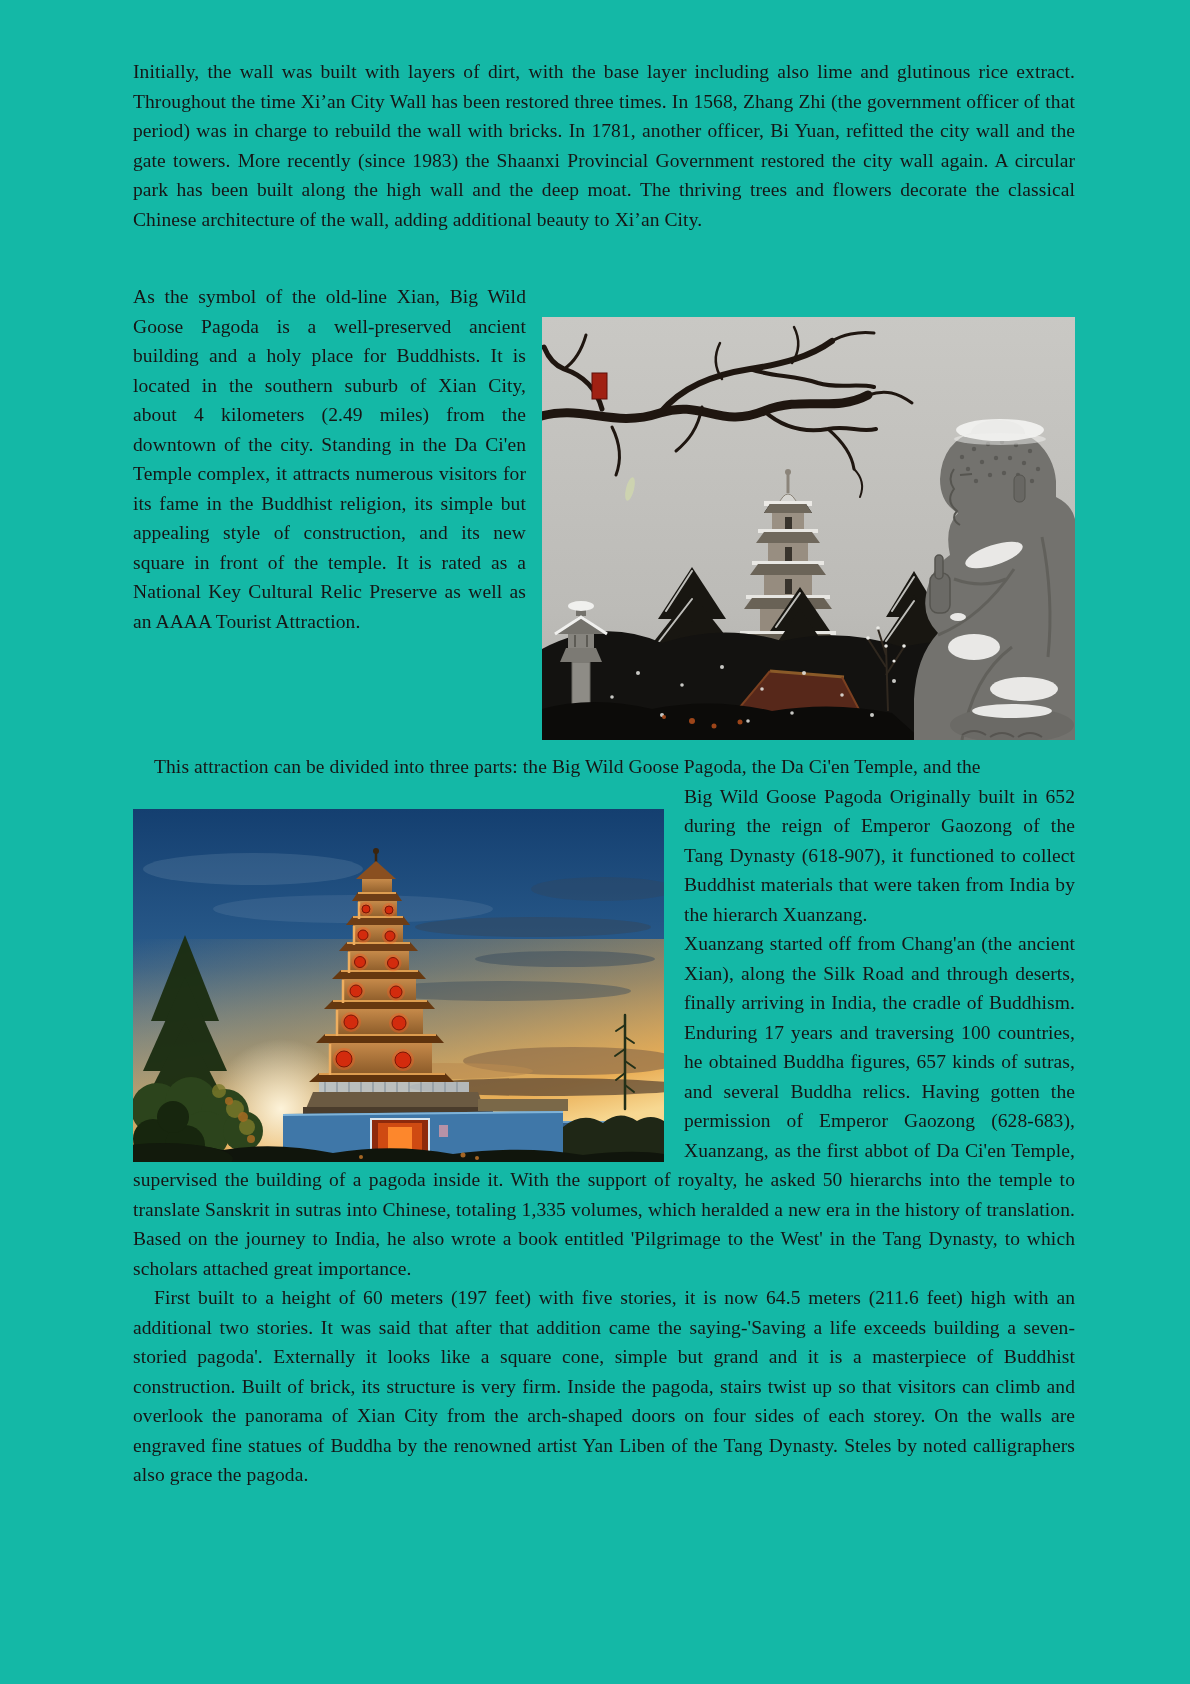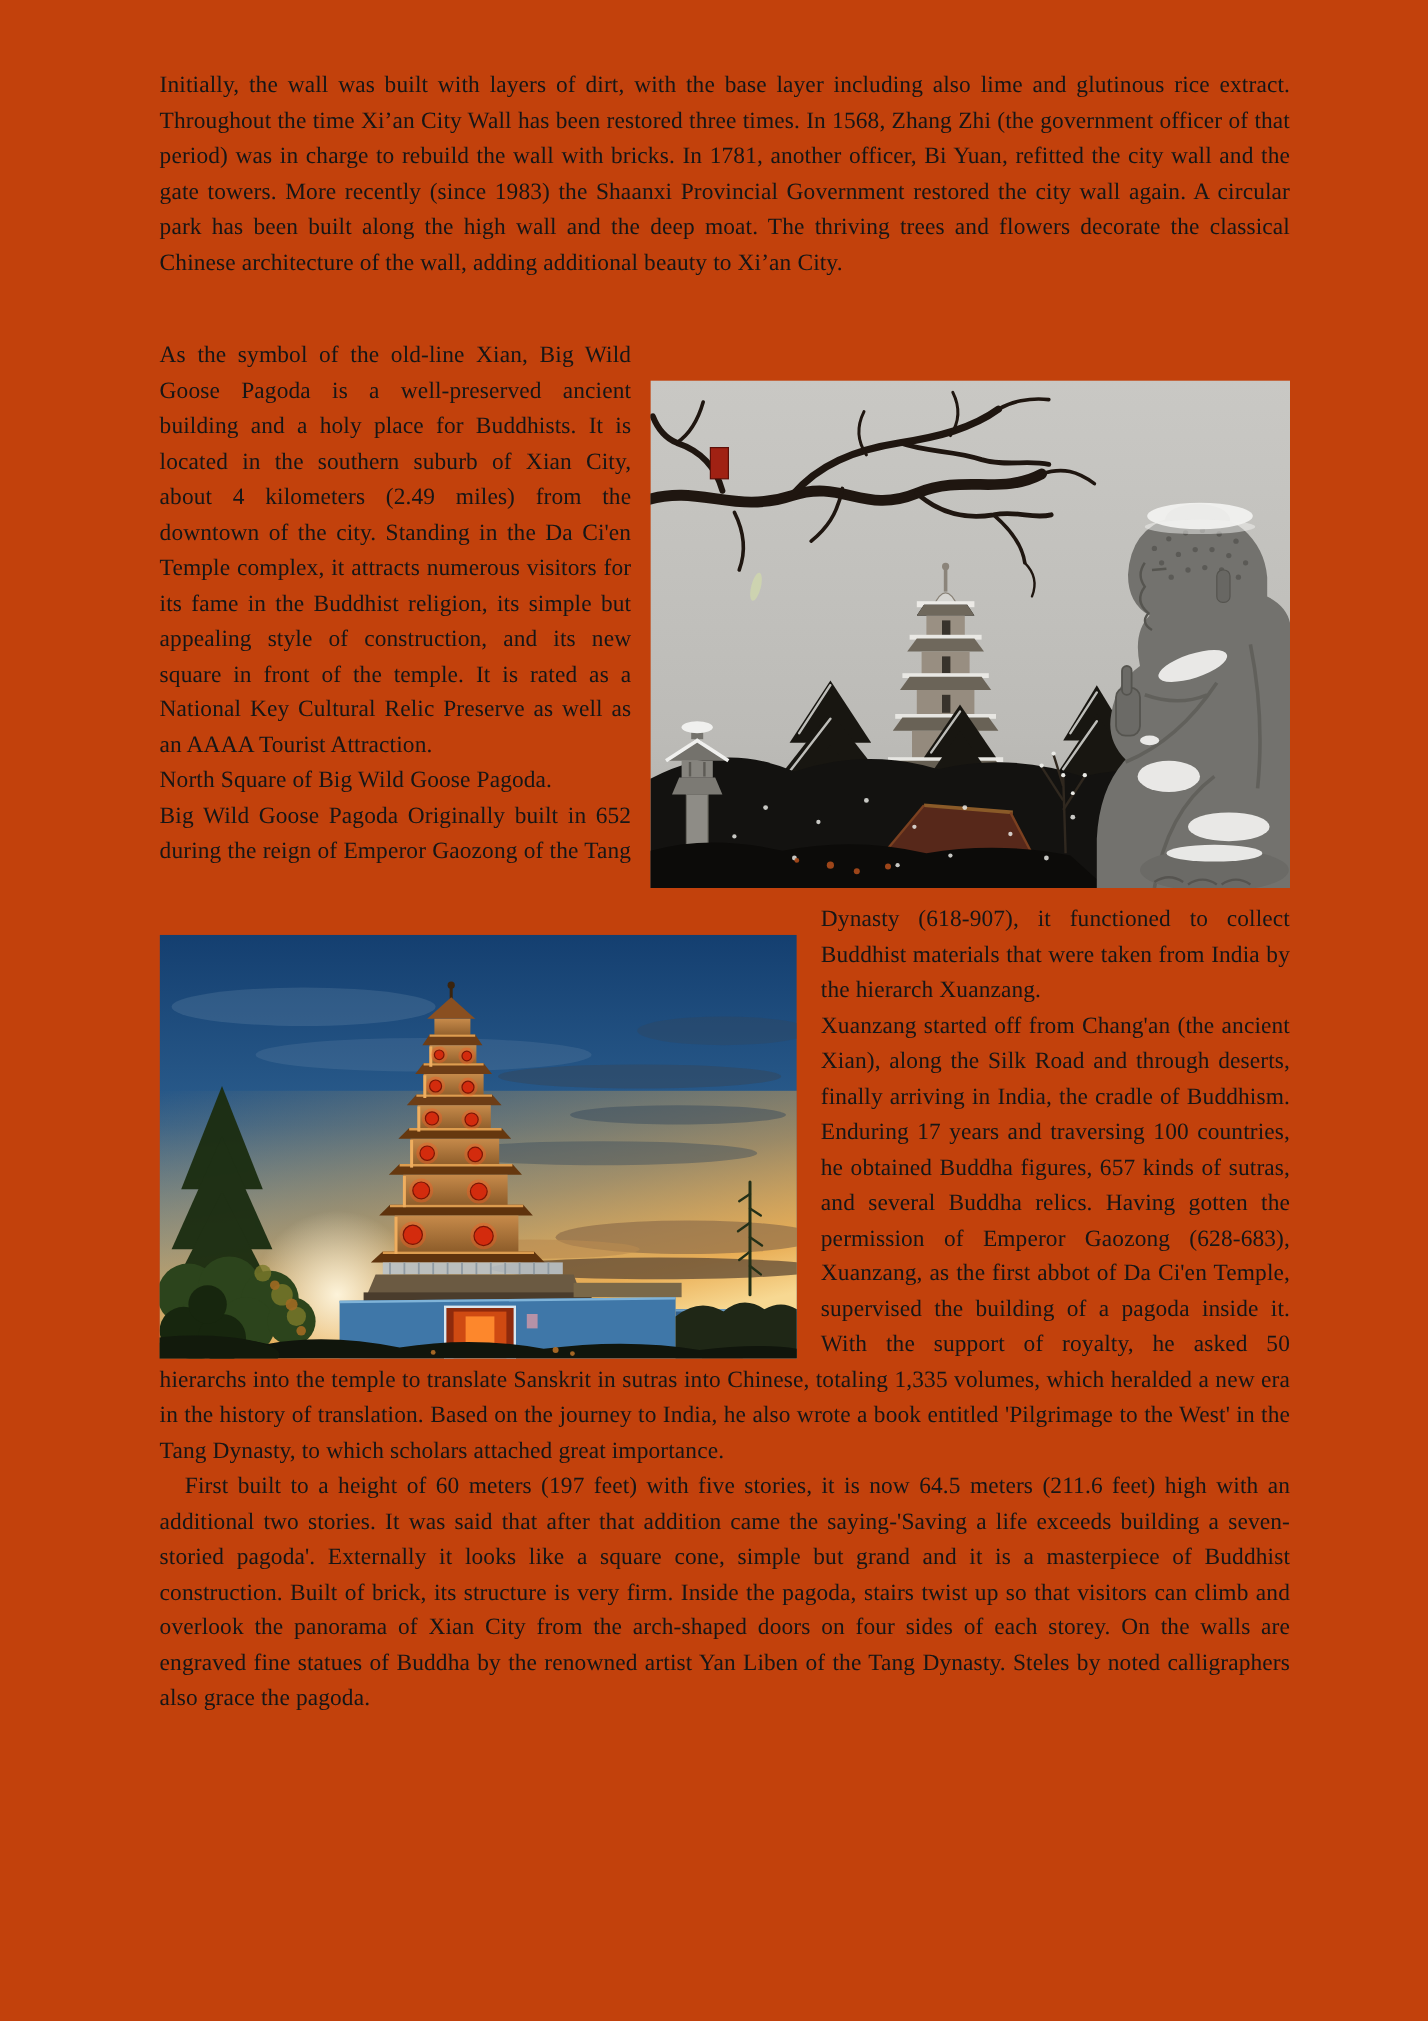--- a/index.html
+++ b/index.html
@@ -1,21 +1,21 @@
 <!DOCTYPE html>
 <html><head>
 <meta charset="utf-8">
 <style>
   html, body { margin:0; padding:0; background:#ffffff; }
   .page {
     position: relative;
     width: 1190px;
     height: 1684px;
     margin: 0 auto;
-    background: #c2410c;
+    background: #14b8a6;
     overflow: hidden;
     color: #161616;
     font-family: "Liberation Serif", "DejaVu Serif", serif;
   }
   .content {
     position: absolute;
     left: 133px;
     top: 57px;
     width: 942px;
   }
@@ -261,20 +261,21 @@
               <circle cx="344" cy="329" r="1.8"></circle>
                 <circle cx="352" cy="344" r="1.6"></circle>
             </g>
           </g>
         </svg>
       </figure>
 
 
       <p class="body">As the symbol of the old-line Xian, Big Wild Goose Pagoda is a well-preserved ancient building and a holy place for Buddhists. It is located in the southern suburb of Xian City, about 4 kilometers (2.49 miles) from the downtown of the city. Standing in the Da Ci'en Temple complex, it attracts numerous visitors for its fame in the Buddhist religion, its simple but appealing style of construction, and its new square in front of the temple. It is rated as a National Key Cultural Relic Preserve as well as an AAAA Tourist Attraction.</p>
 
+      <p class="body indent one-line clear-r">This attraction can be divided into three parts: the Big Wild Goose Pagoda, the Da Ci'en Temple, and the</p>
 
       <figure class="photo2wrap">
         <svg viewBox="0 0 531 353" width="531" height="353">
           <defs>
             <linearGradient id="sky2" x1="0" y1="0" x2="0" y2="1">
               <stop offset="0" stop-color="#143f70"></stop>
               <stop offset="0.45" stop-color="#2b5d8d"></stop>
               <stop offset="0.72" stop-color="#58809d"></stop>
               <stop offset="1" stop-color="#9fb0a8"></stop>
             </linearGradient>
@@ -460,21 +461,20 @@
             <ellipse cx="30" cy="350" rx="70" ry="16" fill="#121a0c"></ellipse>
             <g fill="#c97a2a" opacity="0.8">
               <circle cx="330" cy="346" r="2.5"></circle>
                 <circle cx="344" cy="349" r="2"></circle>
                 <circle cx="228" cy="348" r="2"></circle>
             </g>
           </g>
         </svg>
       </figure>
 
-      <p class="body">North Square of Big Wild Goose Pagoda.</p>
 
       <p class="body">Big Wild Goose Pagoda Originally built in 652 during the reign of Emperor Gaozong of the Tang Dynasty (618-907), it functioned to collect Buddhist materials that were taken from India by the hierarch Xuanzang.</p>
 
       <p class="body">Xuanzang started off from Chang'an (the ancient Xian), along the Silk Road and through deserts, finally arriving in India, the cradle of Buddhism. Enduring 17 years and traversing 100 countries, he obtained Buddha figures, 657 kinds of sutras, and several Buddha relics. Having gotten the permission of Emperor Gaozong (628-683), Xuanzang, as the first abbot of Da Ci'en Temple, supervised the building of a pagoda inside it. With the support of royalty, he asked 50 hierarchs into the temple to translate Sanskrit in sutras into Chinese, totaling 1,335 volumes, which heralded a new era in the history of translation. Based on the journey to India, he also wrote a book entitled 'Pilgrimage to the West' in the Tang Dynasty, to which scholars attached great importance.</p>
 
       <p class="body indent clear-b">First built to a height of 60 meters (197 feet) with five stories, it is now 64.5 meters (211.6 feet) high with an additional two stories. It was said that after that addition came the saying-'Saving a life exceeds building a seven-storied pagoda'. Externally it looks like a square cone, simple but grand and it is a masterpiece of Buddhist construction. Built of brick, its structure is very firm. Inside the pagoda, stairs twist up so that visitors can climb and overlook the panorama of Xian City from the arch-shaped doors on four sides of each storey. On the walls are engraved fine statues of Buddha by the renowned artist Yan Liben of the Tang Dynasty. Steles by noted calligraphers also grace the pagoda.</p>
 
     </div>
   </div>
 

